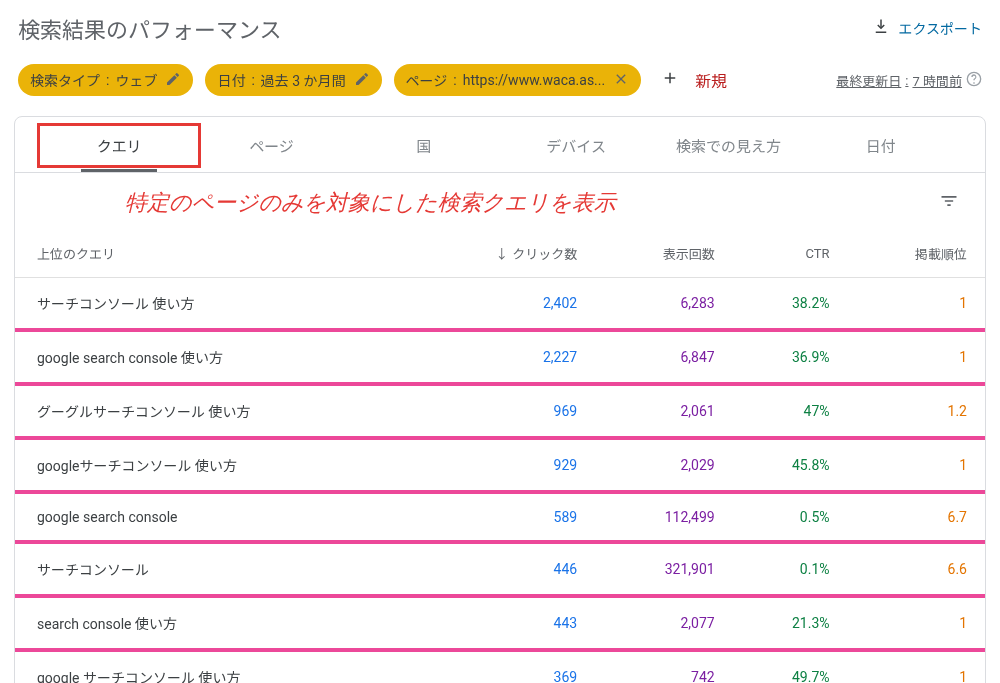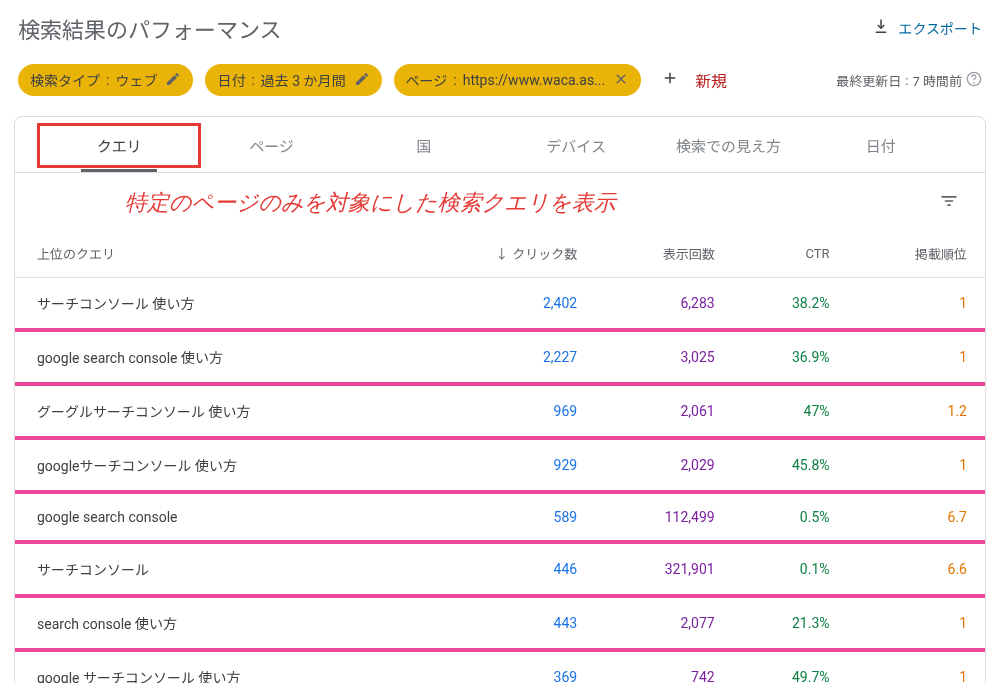--- a/index.html
+++ b/index.html
@@ -63,20 +63,21 @@
     cursor: pointer;
   }
   .new-chip svg { width: 18px; height: 18px; fill: #3c4043; }
   .spacer { flex: 1; }
   .last-updated {
     display: flex;
     align-items: center;
     gap: 4px;
     color: #5f6368;
     font-size: 13px;
+    text-decoration: underline;
   }
   .last-updated svg { width: 16px; height: 16px; fill: #9aa0a6; }
 
   .card {
     border: 1px solid #dadce0;
     border-radius: 8px;
     margin: 0 2px;
     overflow: hidden;
   }
   .tabs {
@@ -253,21 +254,21 @@
           <tr>
             <td>サーチコンソール 使い方</td>
             <td class="col-clicks">2,402</td>
             <td class="col-impr">6,283</td>
             <td class="col-ctr">38.2%</td>
             <td class="col-pos">1</td>
           </tr>
           <tr>
             <td>google search console 使い方</td>
             <td class="col-clicks">2,227</td>
-            <td class="col-impr">3,025</td>
+            <td class="col-impr">6,847</td>
             <td class="col-ctr">36.9%</td>
             <td class="col-pos">1</td>
           </tr>
           <tr>
             <td>グーグルサーチコンソール 使い方</td>
             <td class="col-clicks">969</td>
             <td class="col-impr">2,061</td>
             <td class="col-ctr">47%</td>
             <td class="col-pos">1.2</td>
           </tr>

